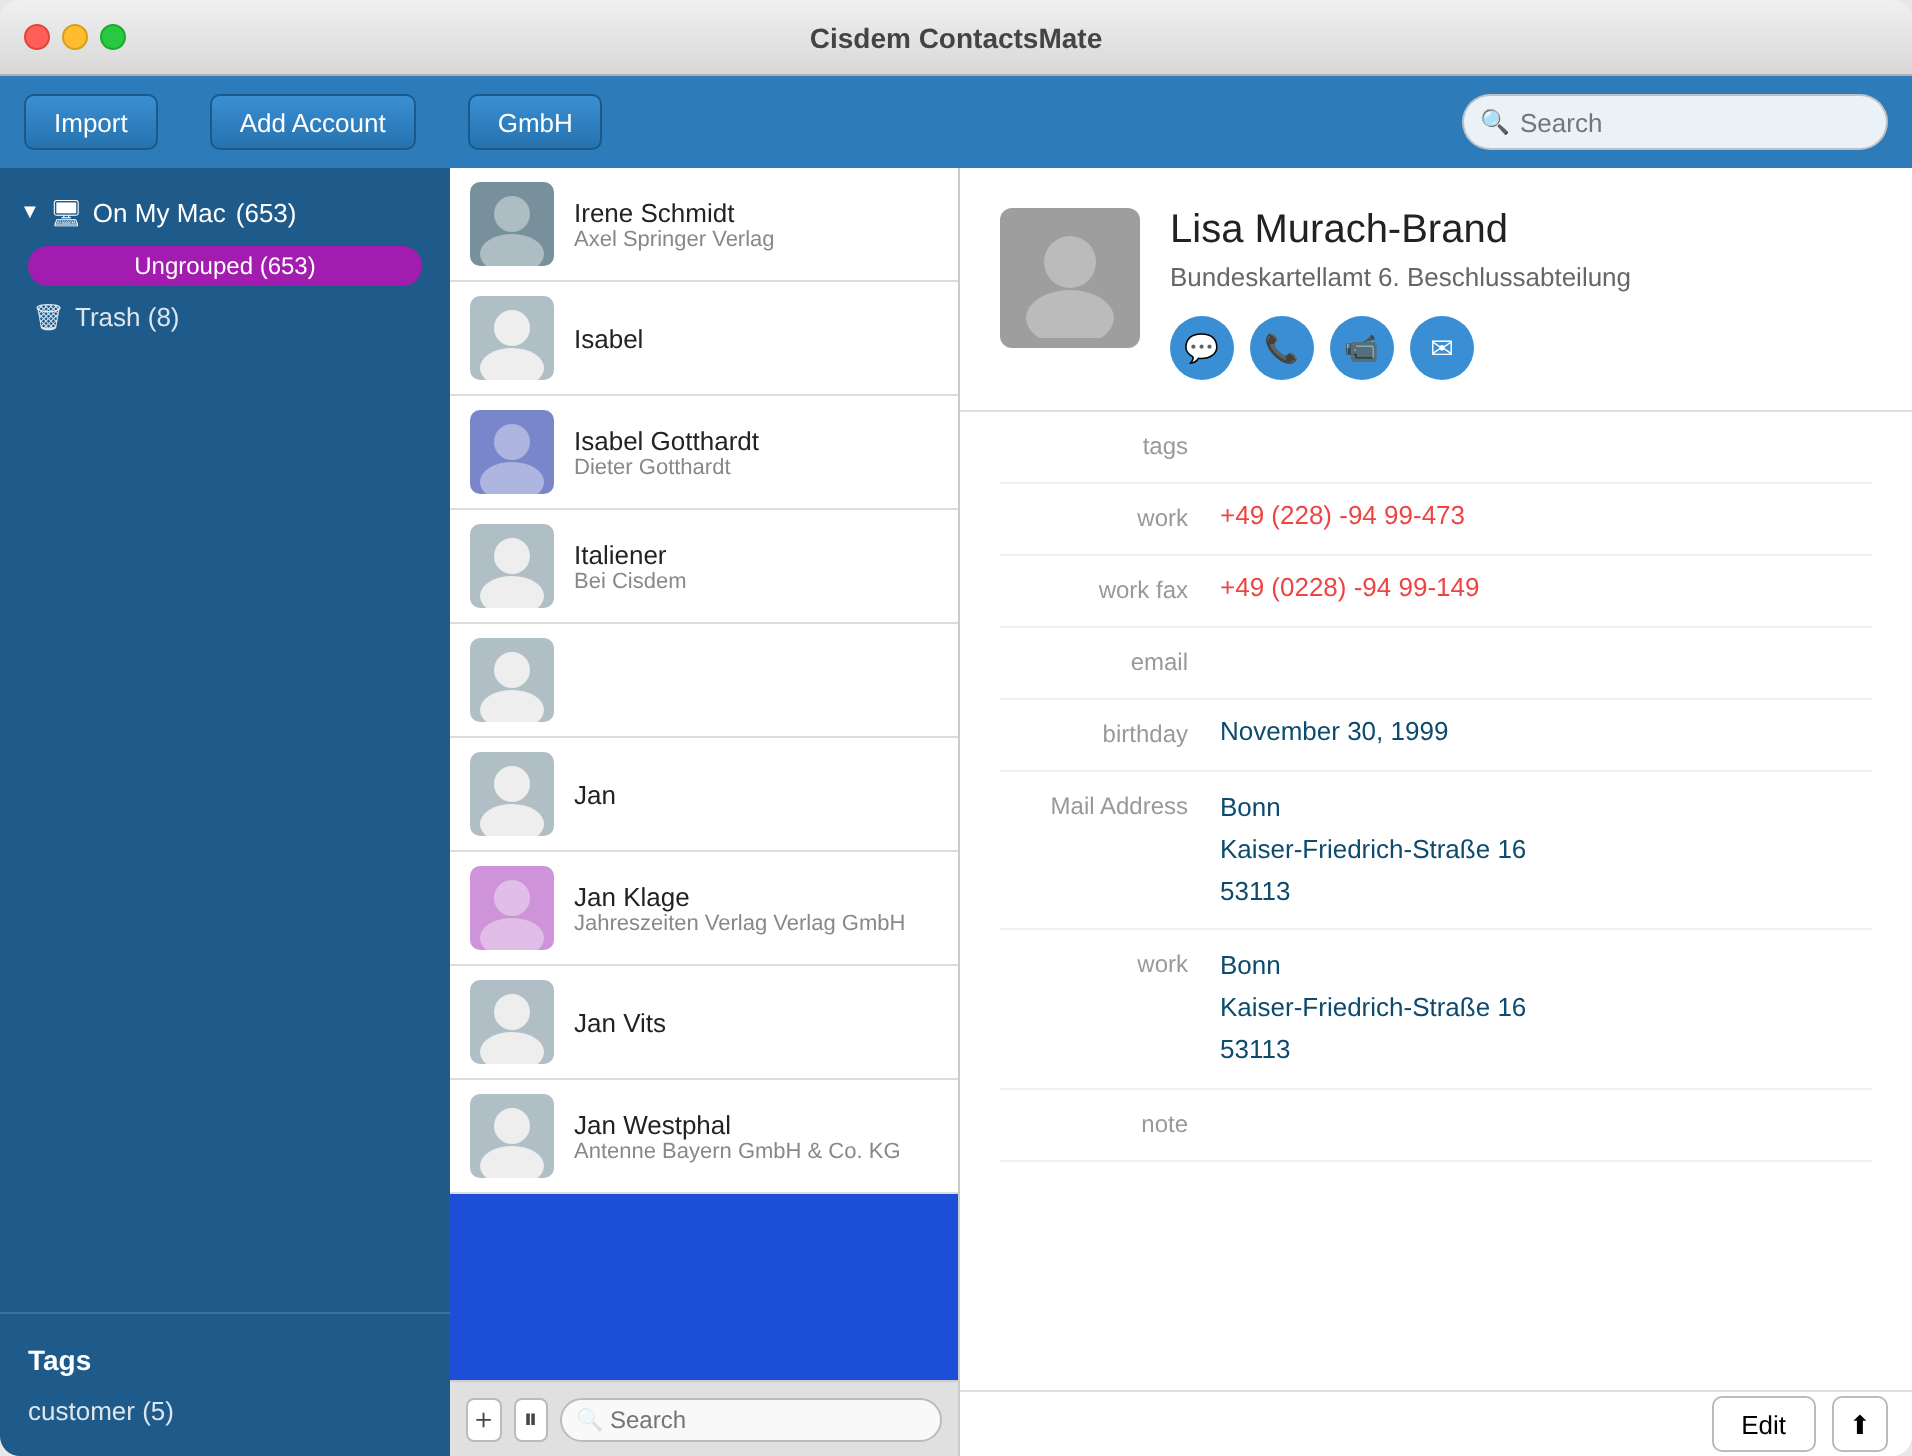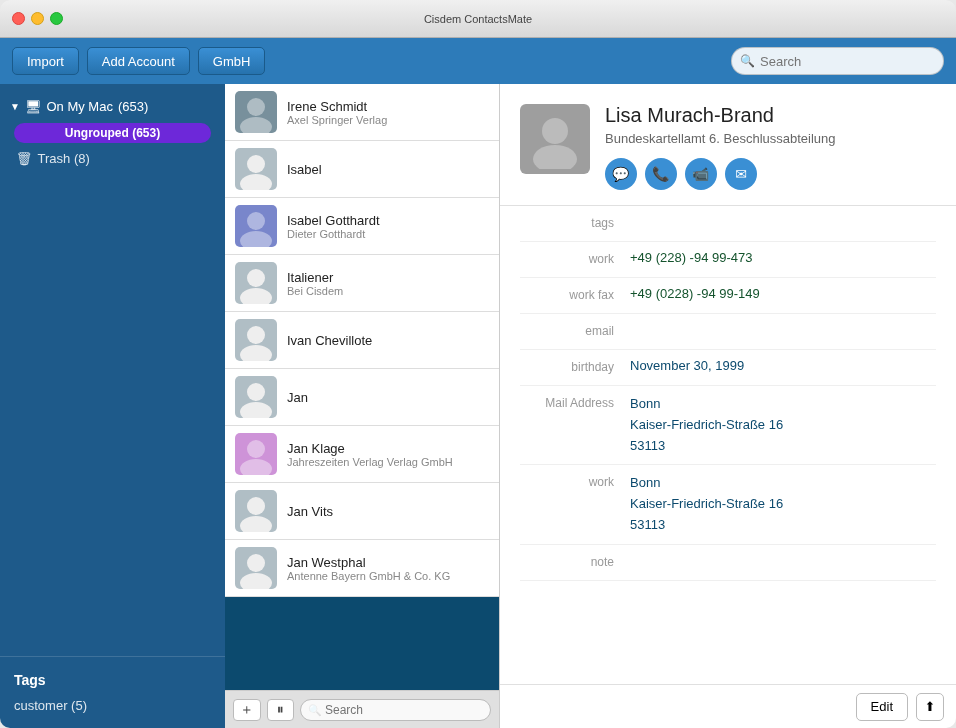--- a/index.html
+++ b/index.html
@@ -31,33 +31,33 @@
       display: flex;
       gap: 6px;
     }
     .traffic-light {
       width: 13px; height: 13px; border-radius: 50%;
     }
     .tl-close { background: #ff5f57; border: 1px solid #e0443e; }
     .tl-min { background: #febc2e; border: 1px solid #d4a017; }
     .tl-max { background: #28c840; border: 1px solid #1aab29; }
     .title-text {
-      font-size: 11px;
+      font-size: 14px;
       color: #444;
-      font-weight: 400;
+      font-weight: 700;
     }
 
     
     .toolbar {
       background: #2d7bb9;
       height: 46px;
       display: flex;
       align-items: center;
       padding: 0 12px;
-      gap: 8px;
+      gap: 26px;
     }
     .toolbar-btn {
       background: linear-gradient(180deg, #3a8fd4 0%, #2672ad 100%);
       border: 1px solid #1a5a8a;
       color: white;
       font-size: 13px;
       padding: 4px 14px;
       border-radius: 5px;
       cursor: pointer;
       height: 28px;
@@ -109,26 +109,26 @@
       align-items: center;
       padding: 5px 10px;
       color: white;
       font-size: 13px;
       cursor: pointer;
       gap: 5px;
     }
     .sidebar-item-group .arrow { font-size: 10px; }
     .sidebar-ungrouped {
       margin: 4px 14px;
-      background: #6d28d9;
+      background: #a21caf;
       border-radius: 12px;
       padding: 3px 24px;
       color: white;
       font-size: 12px;
-      font-weight: 700;
+      font-weight: 400;
       cursor: pointer;
       text-align: center;
     }
     .sidebar-trash {
       display: flex;
       align-items: center;
       padding: 4px 16px;
       color: rgba(255,255,255,0.85);
       font-size: 13px;
       cursor: pointer;
@@ -147,22 +147,22 @@
     }
     .sidebar-tag-item {
       padding: 5px 4px;
       color: rgba(255,255,255,0.85);
       font-size: 13px;
       cursor: pointer;
     }
 
     
     .contact-list {
-      width: 275px;
-      background: #0c4a6e;
+      width: 255px;
+      background: #1d4ed8;
       display: flex;
       flex-direction: column;
       border-right: 1px solid #ccc;
     }
     .contact-list-scroll {
       flex: 1;
       overflow-y: auto;
       overflow-x: hidden;
     }
     .contact-list-scroll::-webkit-scrollbar {
@@ -329,24 +329,24 @@
       color: #999;
       padding-right: 16px;
       flex-shrink: 0;
       padding-top: 2px;
     }
     .field-value {
       flex: 1;
       font-size: 13px;
       color: #0c4a6e;
     }
-    .field-value.phone { color: #14532d; }
+    .field-value.phone { color: #ef4444; }
     .field-value.multiline { line-height: 1.6; }
     .detail-footer {
-      height: 44px;
+      height: 33px;
       border-top: 1px solid #e0e0e0;
       display: flex;
       align-items: center;
       justify-content: flex-end;
       padding: 0 12px;
       gap: 8px;
     }
     .detail-footer-btn {
       background: white;
       border: 1px solid #bbb;
@@ -464,23 +464,20 @@
             <div class="contact-sub">Bei Cisdem</div>
           </div>
         </div>
         <div class="contact-item">
           <div class="contact-avatar" style="background: rgb(176, 190, 197);">
             <svg viewBox="0 0 42 42">
               <circle cx="21" cy="16" r="9" fill="#eee"></circle>
               <ellipse cx="21" cy="36" rx="16" ry="10" fill="#eee"></ellipse>
             </svg>
           </div>
-          <div class="contact-info">
-            <div class="contact-name">Ivan Chevillote</div>
-          </div>
         </div>
         <div class="contact-item">
           <div class="contact-avatar" style="background: rgb(176, 190, 197);">
             <svg viewBox="0 0 42 42">
               <circle cx="21" cy="16" r="9" fill="#eee"></circle>
               <ellipse cx="21" cy="36" rx="16" ry="10" fill="#eee"></ellipse>
             </svg>
           </div>
           <div class="contact-info">
             <div class="contact-name">Jan</div>

